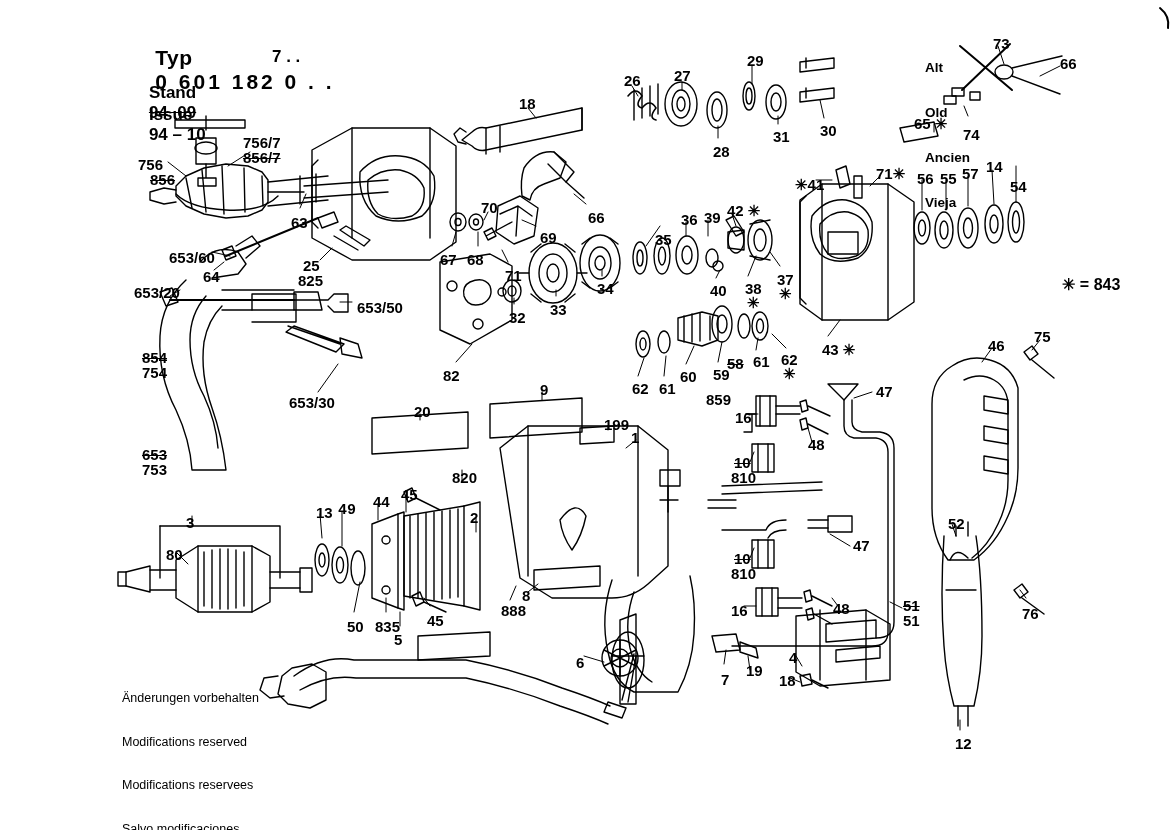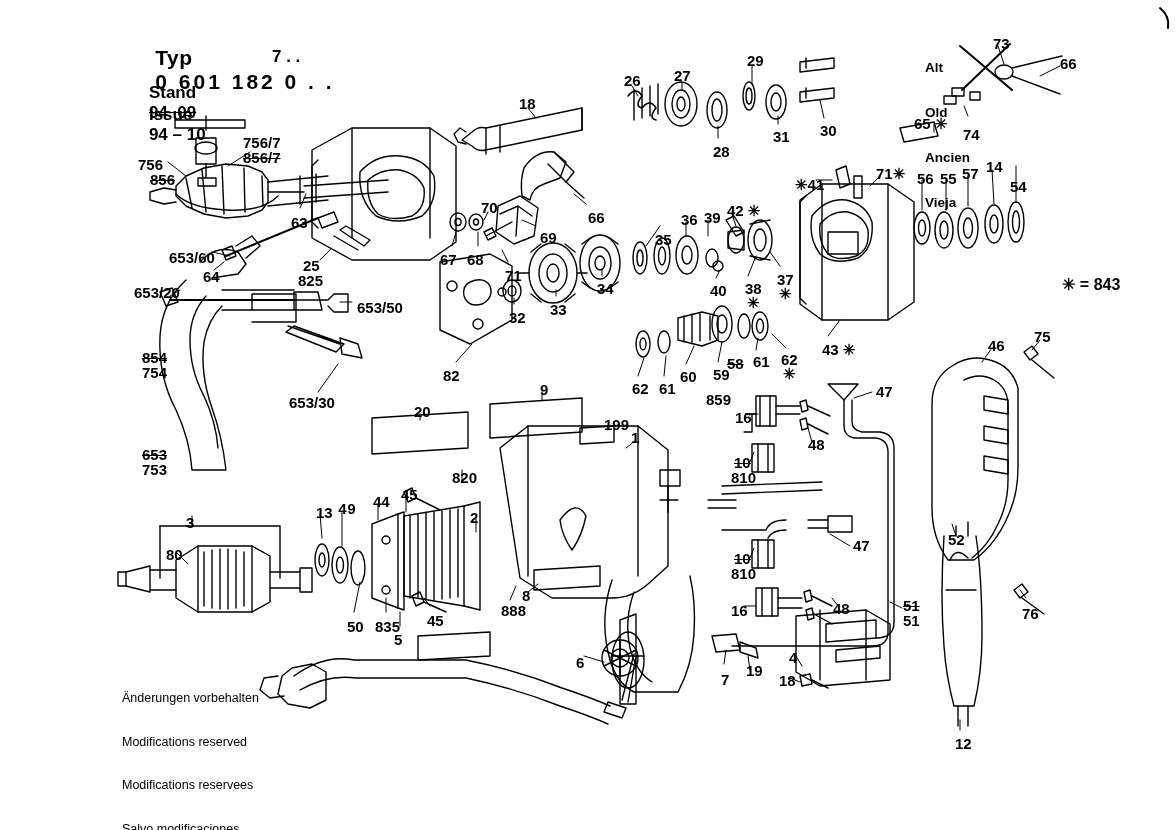--- a/index.html
+++ b/index.html
@@ -471,21 +471,21 @@
       <div class="lbl" style="left: 962px; top: 166px;">57</div>
       <div class="lbl" style="left: 986px; top: 159px;">14</div>
       <div class="lbl" style="left: 1010px; top: 155px; margin-top: 24px;">54</div>
       <div class="lbl" style="left: 914px; top: 116px;">65 ✳</div>
       <div class="lbl" style="left: 963px; top: 127px;">74</div>
       <div class="lbl" style="left: 993px; top: 36px;">73</div>
       <div class="lbl" style="left: 1060px; top: 56px;">66</div>
       <div class="lbl" style="left: 988px; top: 338px;">46</div>
       <div class="lbl" style="left: 1034px; top: 329px;">75</div>
       <div class="lbl" style="left: 1022px; top: 606px;">76</div>
-      <div class="lbl" style="left: 948px; top: 516px; margin-top: 16px;">52</div>
+      <div class="lbl" style="left: 948px; top: 516px;">52</div>
       <div class="lbl" style="left: 955px; top: 736px;">12</div>
       <div class="lbl" style="left: 876px; top: 384px;">47</div>
       <div class="lbl" style="left: 853px; top: 538px;">47</div>
       <div class="lbl" style="left: 735px; top: 410px;">16</div>
       <div class="lbl" style="left: 731px; top: 603px;">16</div>
       <div class="lbl" style="left: 808px; top: 437px;">48</div>
       <div class="lbl" style="left: 833px; top: 601px;">48</div>
       <div class="lbl strike" style="left: 734px; top: 455px;">10</div>
       <div class="lbl" style="left: 731px; top: 470px;">810</div>
       <div class="lbl strike" style="left: 734px; top: 551px;">10</div>

